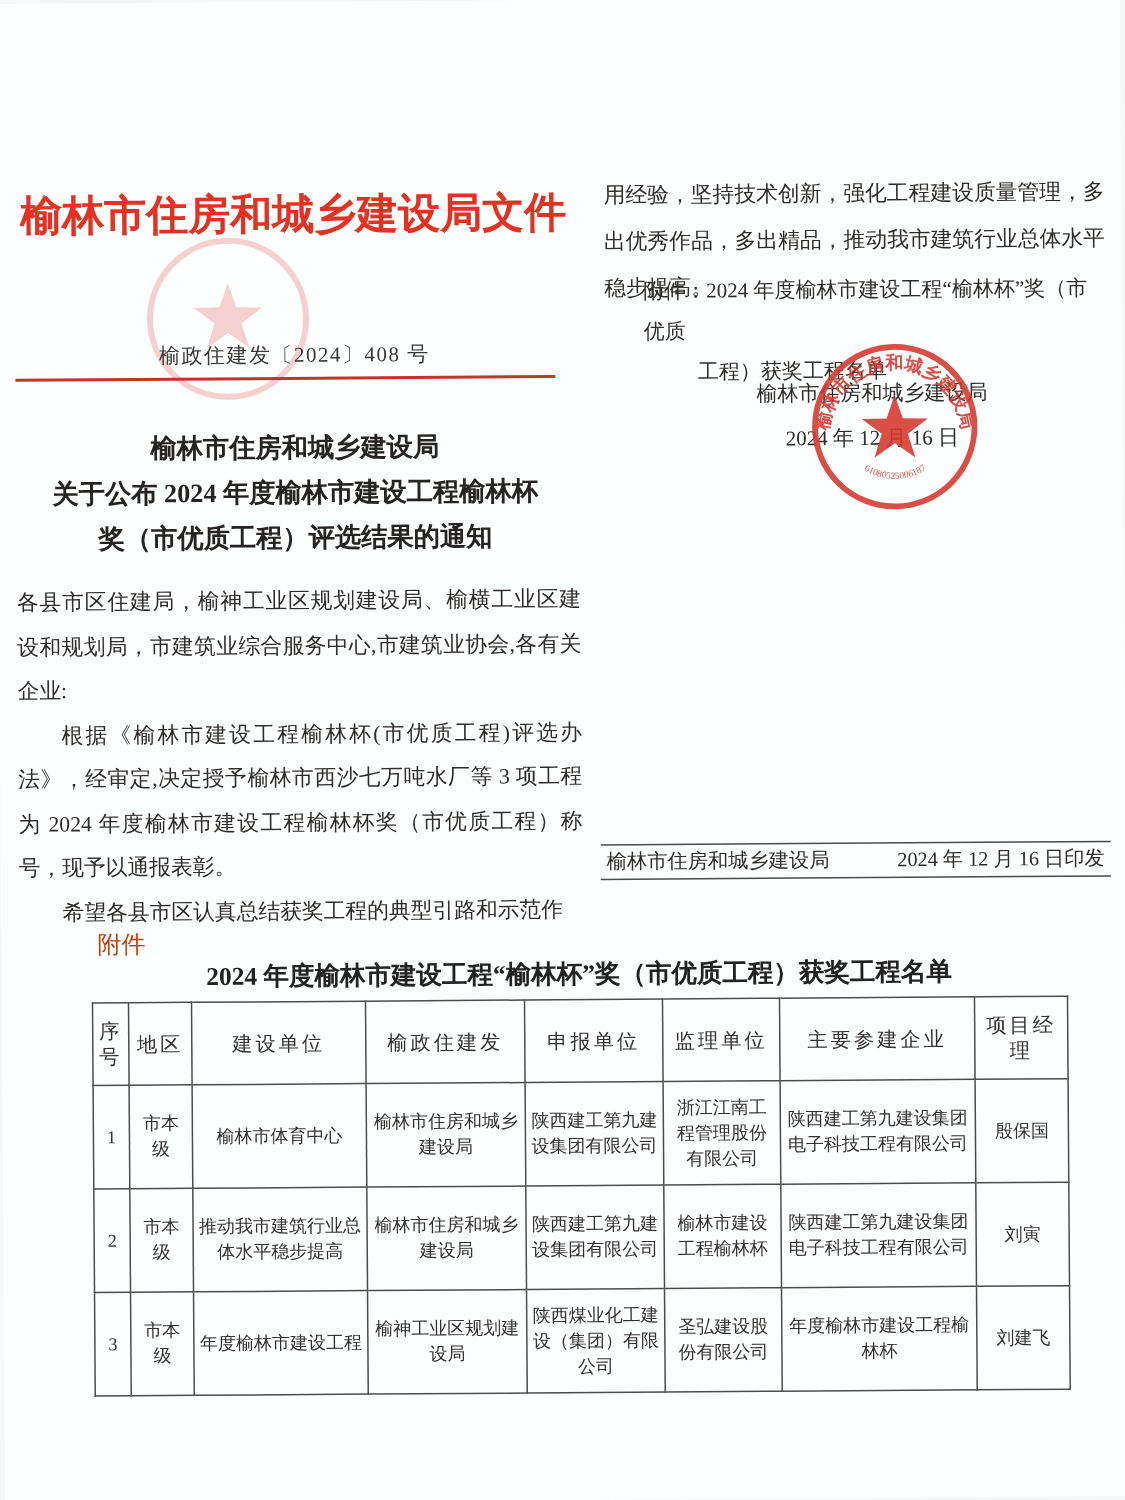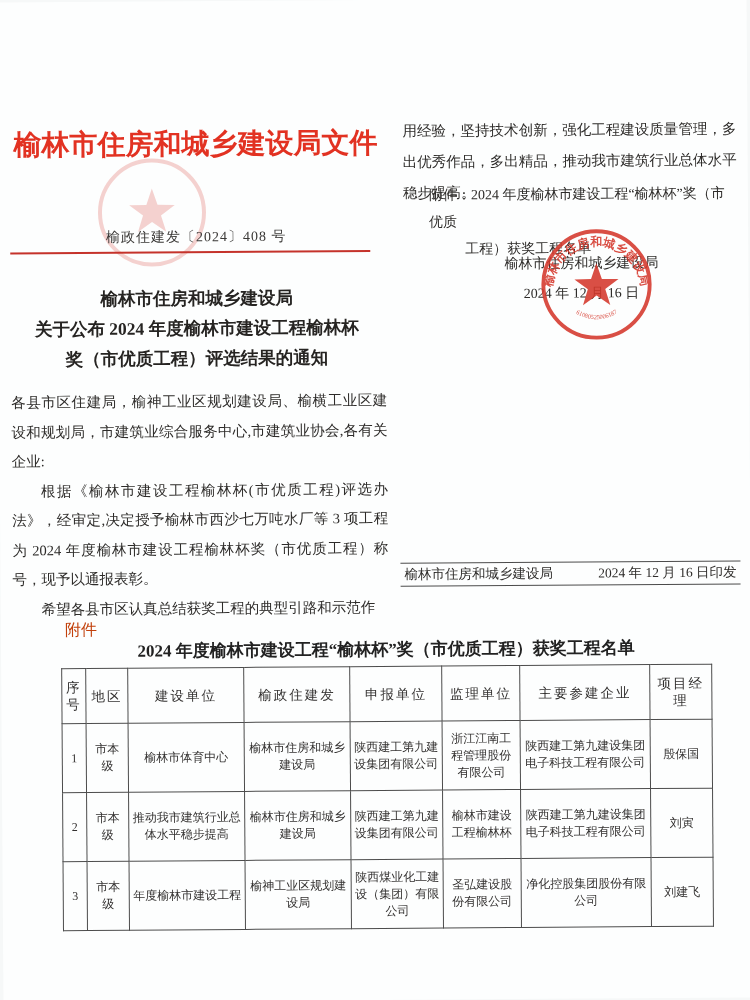--- a/index.html
+++ b/index.html
@@ -200,19 +200,19 @@
           <td>陕西建工第九建设集团电子科技工程有限公司</td>
           <td>刘寅</td>
         </tr>
         <tr>
           <td>3</td>
           <td>市本级</td>
           <td>年度榆林市建设工程</td>
           <td>榆神工业区规划建设局</td>
           <td>陕西煤业化工建设（集团）有限公司</td>
           <td>圣弘建设股份有限公司</td>
-          <td>净化控股集团股份有限公司</td>
+          <td>年度榆林市建设工程榆林杯</td>
           <td>刘建飞</td>
         </tr>
       </tbody>
   </table>
 
 </div>
 
 </body></html>

